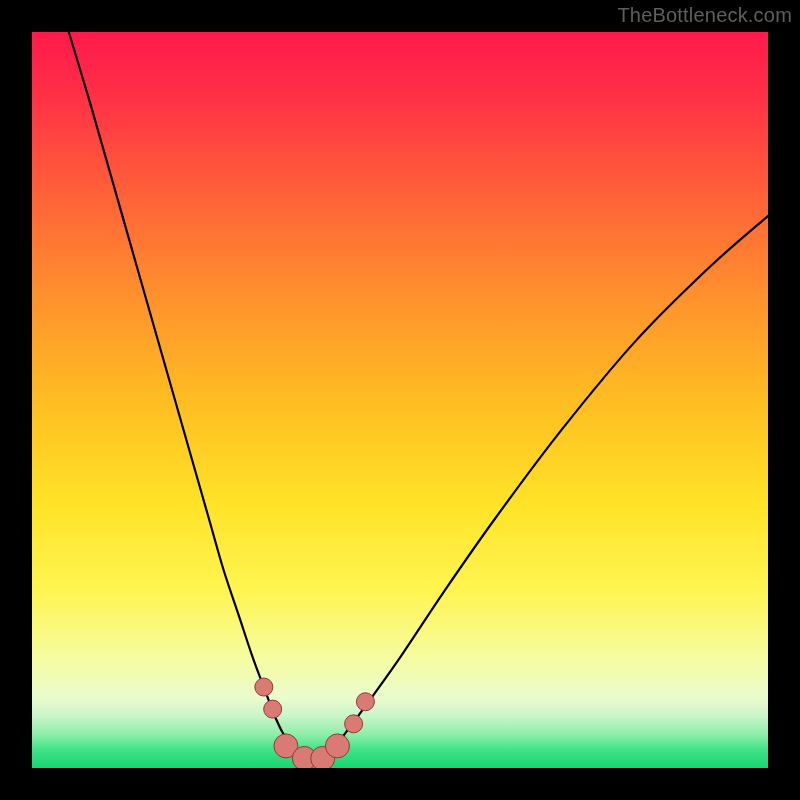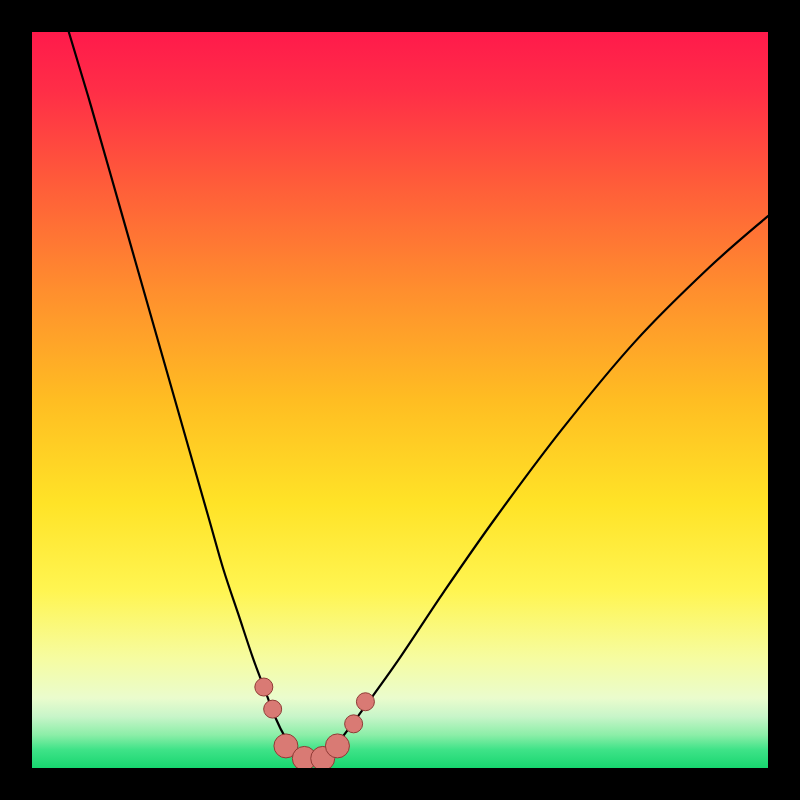--- a/index.html
+++ b/index.html
@@ -92,14 +92,15 @@
           <circle cx="272.32" cy="726.43" r="12" fill="#d97a74" stroke="#8f3a35" stroke-width="1"></circle>
           <circle cx="290.72" cy="726.43" r="12" fill="#d97a74" stroke="#8f3a35" stroke-width="1"></circle>
           <circle cx="305.44" cy="713.92" r="12" fill="#d97a74" stroke="#8f3a35" stroke-width="1"></circle>
           <circle cx="321.63" cy="691.84" r="9" fill="#d97a74" stroke="#8f3a35" stroke-width="1"></circle>
           <circle cx="333.41" cy="669.76" r="9" fill="#d97a74" stroke="#8f3a35" stroke-width="1"></circle>
         </g>
     </svg>
 
   </div>
 
+  <div class="attribution">TheBottleneck.com</div>
 
 </div>
 
 </body></html>

